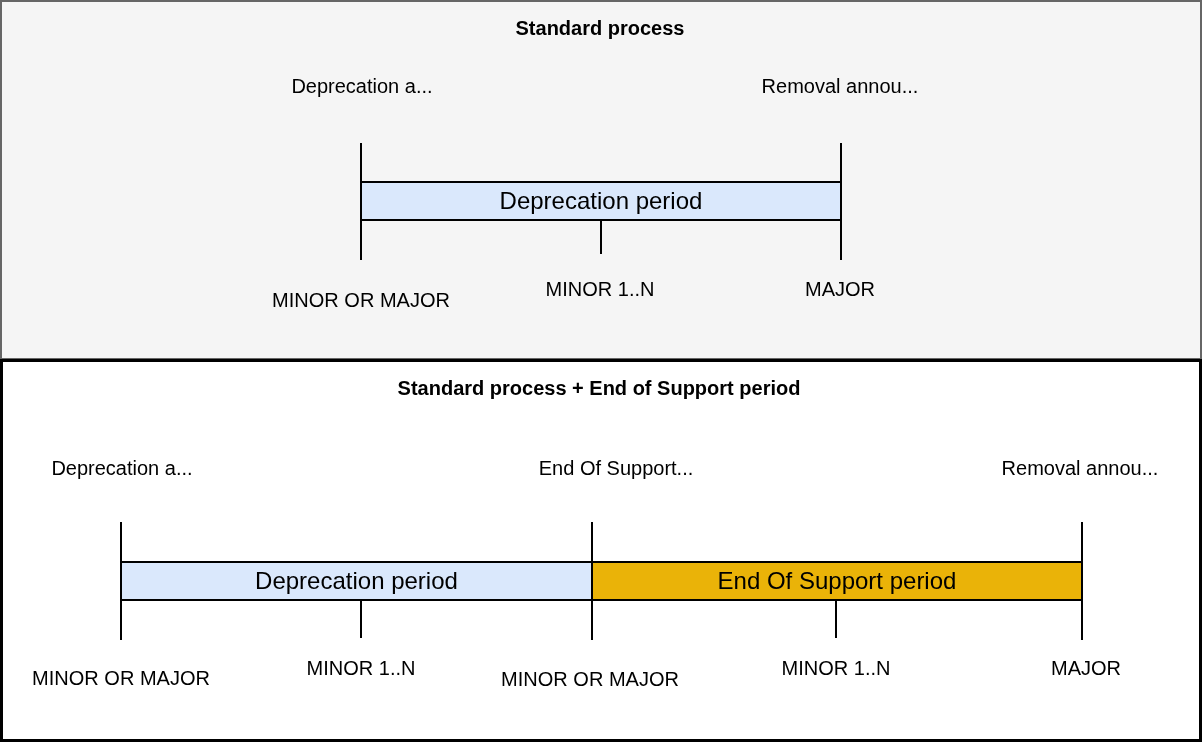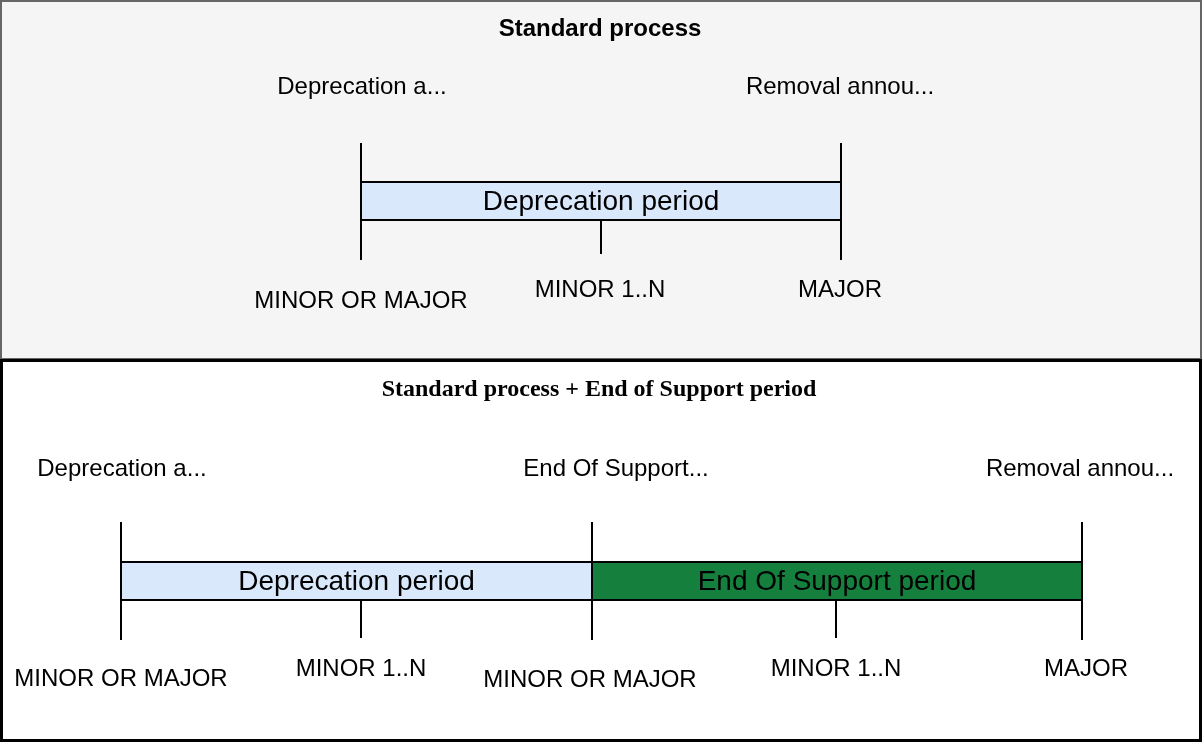--- a/index.html
+++ b/index.html
@@ -11,54 +11,54 @@
     color: #000;
     background: #fff;
     overflow: hidden;
   }
   .panel { position: absolute; box-sizing: border-box; left: 0; width: 1202px; }
   .panel-standard { top: 0; height: 360px; border: 2px solid #666; background: #f5f5f5; }
   .panel-eos { top: 359px; height: 383px; border: 3px solid #000; background: #fff; }
 
   .txt {
     position: absolute;
-    font-size: 24px;
+    font-size: 20px;
     line-height: 28px;
     text-align: center;
     white-space: nowrap;
   }
   .title { font-weight: bold; }
 
   .tick { position: absolute; width: 2px; background: #000; }
 
   .bar {
     position: absolute;
     box-sizing: border-box;
     height: 40px;
     border: 2px solid #000;
     display: flex;
     align-items: center;
     justify-content: center;
   }
-  .bar .bar-label { font-size: 28px; line-height: 28px; white-space: nowrap; }
+  .bar .bar-label { font-size: 24px; line-height: 28px; white-space: nowrap; }
 
   
   .p1-title      { left: 300px;  top: 14px;  width: 600px; }
   .p1-top-0      { left: 262px;  top: 72px;  width: 200px; }
   .p1-top-1      { left: 740px;  top: 72px;  width: 200px; }
   .p1-tick-left  { left: 360px;  top: 143px; height: 117px; }
   .p1-tick-right { left: 840px;  top: 143px; height: 117px; }
   .p1-bar        { left: 360px;  top: 181px; width: 482px; }
   .p1-tick-mid   { left: 600px;  top: 221px; height: 33px; }
   .p1-bot-0      { left: 211px;  top: 286px; width: 300px; }
   .p1-bot-1      { left: 450px;  top: 275px; width: 300px; }
   .p1-bot-2      { left: 690px;  top: 275px; width: 300px; }
 
   
-  .p2-title      { left: 299px;  top: 374px; width: 600px; font-family: Liberation Serif, serif; }
+  .p2-title      { left: 299px;  top: 374px; width: 600px; }
   .p2-top-0      { left: 2px;    top: 454px; width: 240px; }
   .p2-top-1      { left: 496px;  top: 454px; width: 240px; }
   .p2-top-2      { left: 960px;  top: 454px; width: 240px; }
   .p2-tick-0     { left: 120px;  top: 522px; height: 118px; }
   .p2-tick-2     { left: 591px;  top: 522px; height: 118px; }
   .p2-tick-4     { left: 1081px; top: 522px; height: 118px; }
   .p2-bar-blue   { left: 120px;  top: 561px; width: 473px; }
   .p2-bar-orange { left: 591px;  top: 561px; width: 492px; }
   .p2-tick-1     { left: 360px;  top: 600px; height: 38px; }
   .p2-tick-3     { left: 835px;  top: 600px; height: 38px; }
@@ -101,21 +101,21 @@
   <div class="txt p2-top-1">End Of Support...</div>
   <div class="txt p2-top-2">Removal annou...</div>
 
   <div class="tick p2-tick-0"></div>
   <div class="tick p2-tick-2"></div>
   <div class="tick p2-tick-4"></div>
 
   <div class="bar p2-bar-blue" style="background: rgb(218, 232, 252);">
     <span class="bar-label">Deprecation period</span>
   </div>
-  <div class="bar p2-bar-orange" style="background: #15803d;">
+  <div class="bar p2-bar-orange" style="background: #eab308;">
     <span class="bar-label">End Of Support period</span>
   </div>
 
   <div class="tick p2-tick-1"></div>
   <div class="tick p2-tick-3"></div>
 
   <div class="txt p2-bot-0">MINOR OR MAJOR</div>
   <div class="txt p2-bot-1">MINOR 1..N</div>
   <div class="txt p2-bot-2">MINOR OR MAJOR</div>
   <div class="txt p2-bot-3">MINOR 1..N</div>

